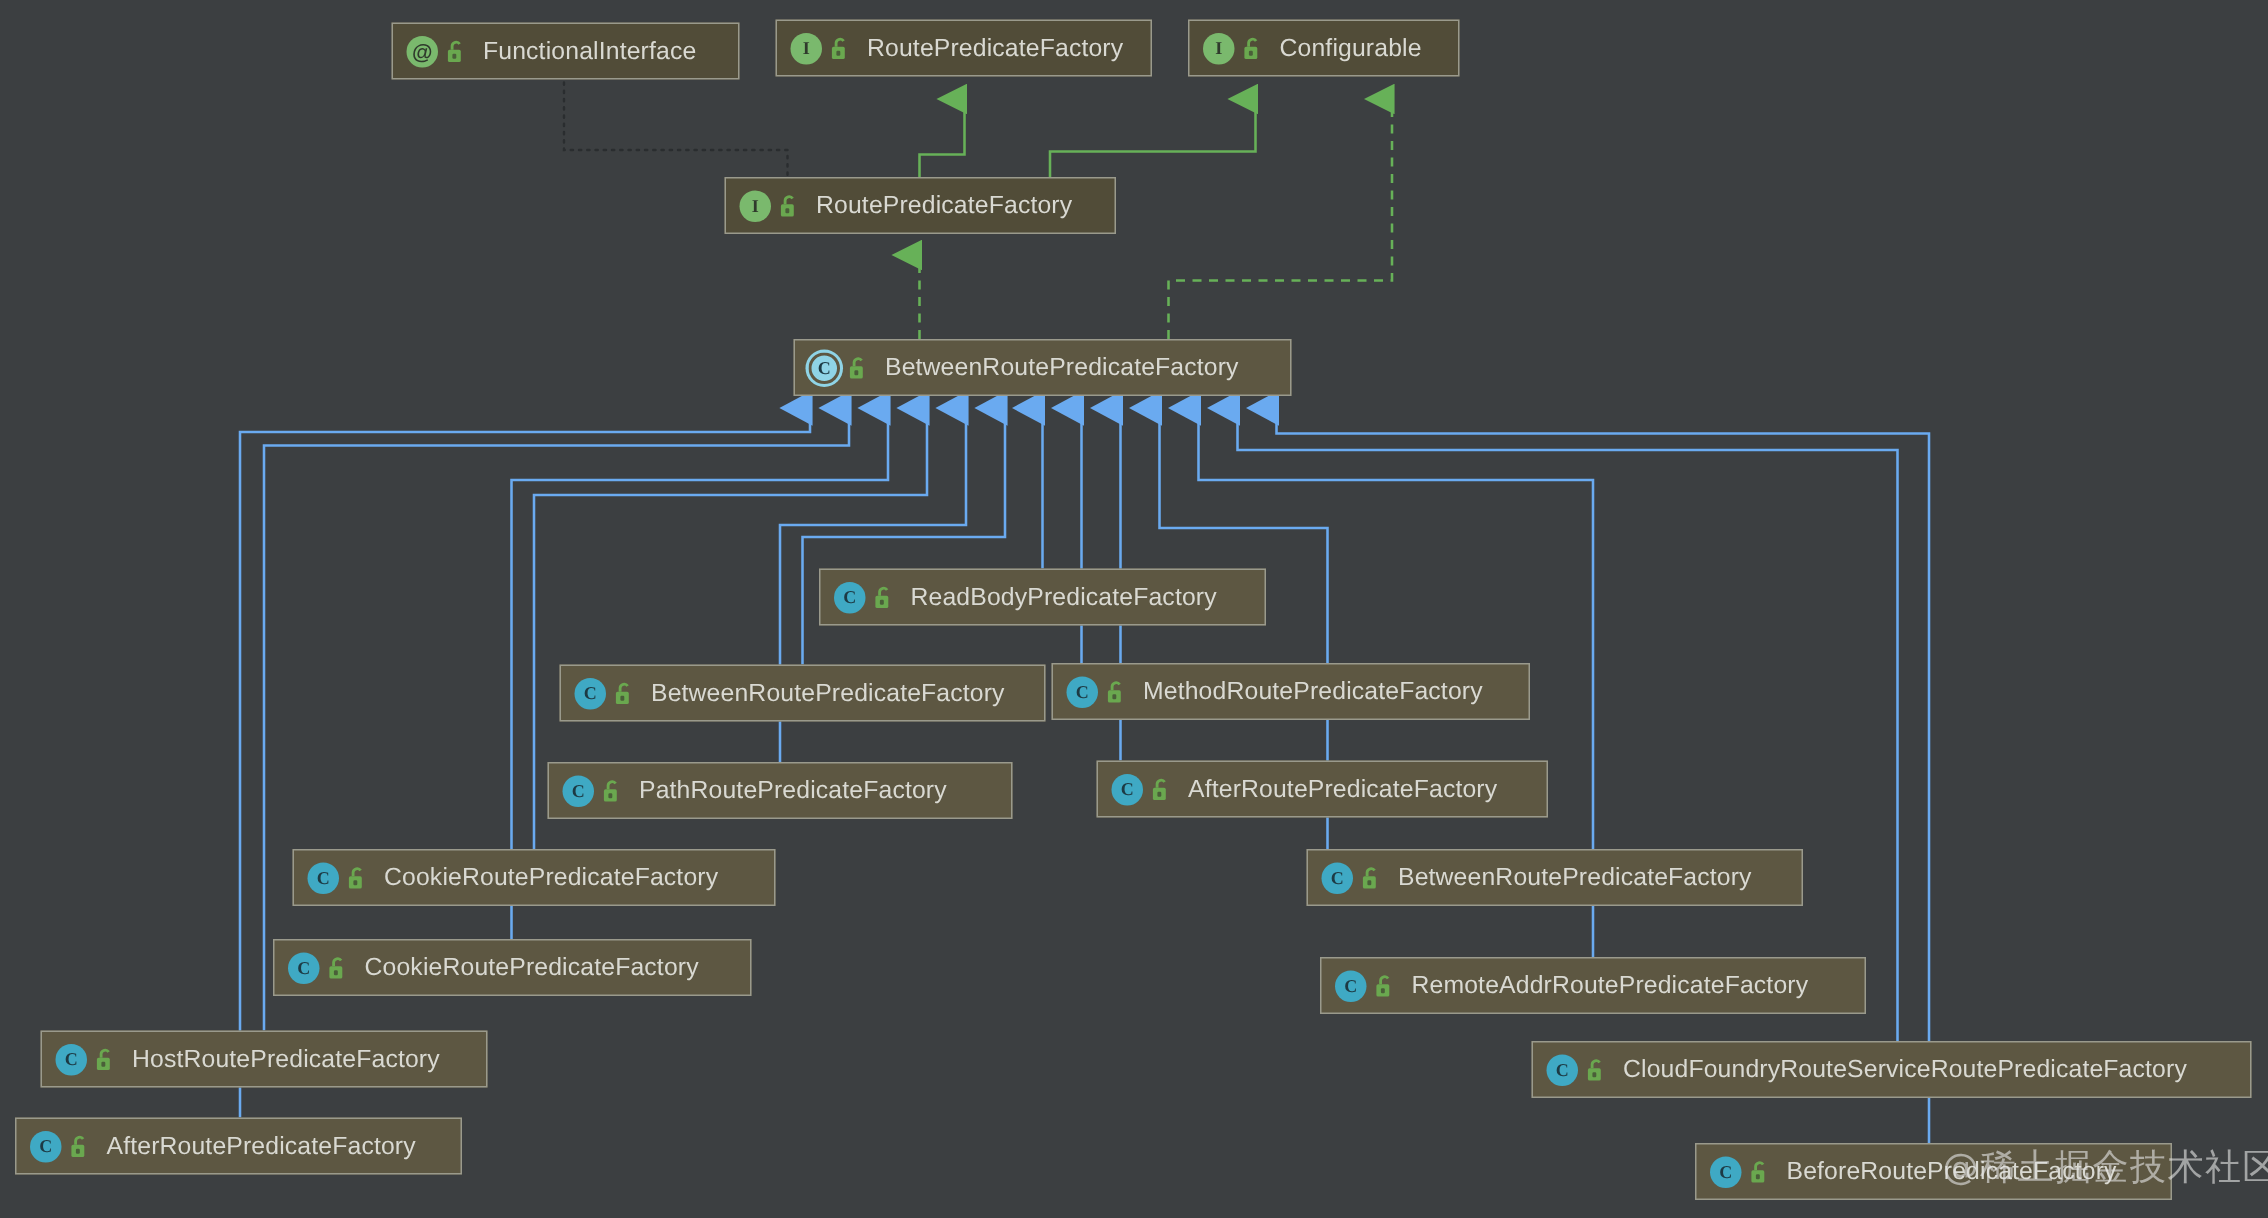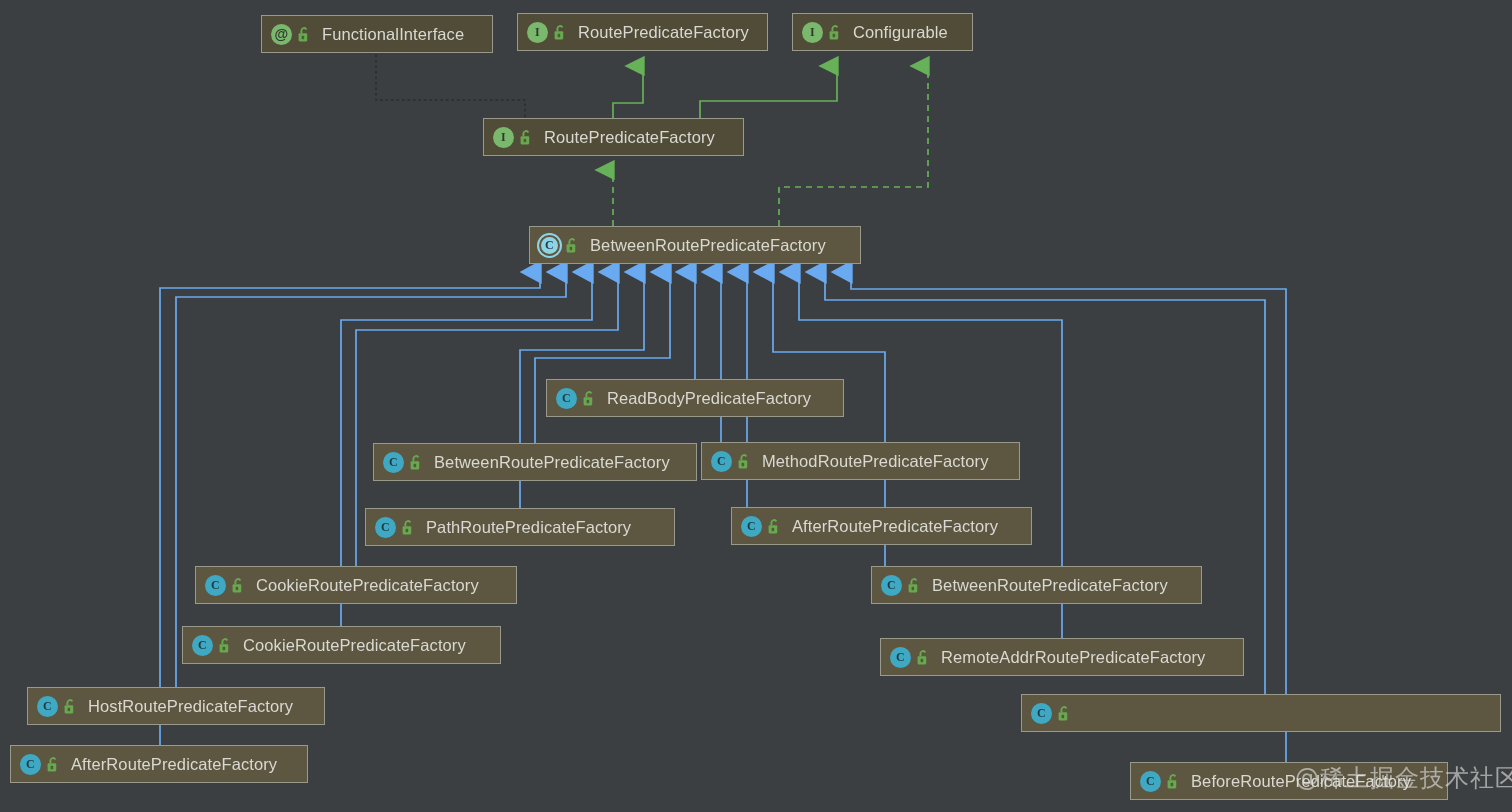--- a/index.html
+++ b/index.html
@@ -331,20 +331,21 @@
       </div>
       <div class="node cls" style="left: 1021px; top: 694px; width: 480px;">
         <span class="ico ico-kind ico-class">C</span>
         <span class="ico ico-lock">
           <svg width="16" height="17" viewBox="0 0 16 17">
             <path d="M4.4 7.2 V4.6 a2.7 2.7 0 0 1 5.0 -1.2" fill="none" stroke="#6aa84f" stroke-width="1.9"></path>
             <rect x="1.6" y="7.2" width="8.6" height="8.2" rx="1.1" fill="#6aa84f"></rect>
             <rect x="4.6" y="9.8" width="2.6" height="3.4" rx="0.8" fill="#4a5f39"></rect>
           </svg>
         </span>
+        <span class="label">CloudFoundryRouteServiceRoutePredicateFactory</span>
       </div>
       <div class="node cls" style="left: 10px; top: 745px; width: 298px;">
         <span class="ico ico-kind ico-class">C</span>
         <span class="ico ico-lock">
           <svg width="16" height="17" viewBox="0 0 16 17">
             <path d="M4.4 7.2 V4.6 a2.7 2.7 0 0 1 5.0 -1.2" fill="none" stroke="#6aa84f" stroke-width="1.9"></path>
             <rect x="1.6" y="7.2" width="8.6" height="8.2" rx="1.1" fill="#6aa84f"></rect>
             <rect x="4.6" y="9.8" width="2.6" height="3.4" rx="0.8" fill="#4a5f39"></rect>
           </svg>
         </span>

